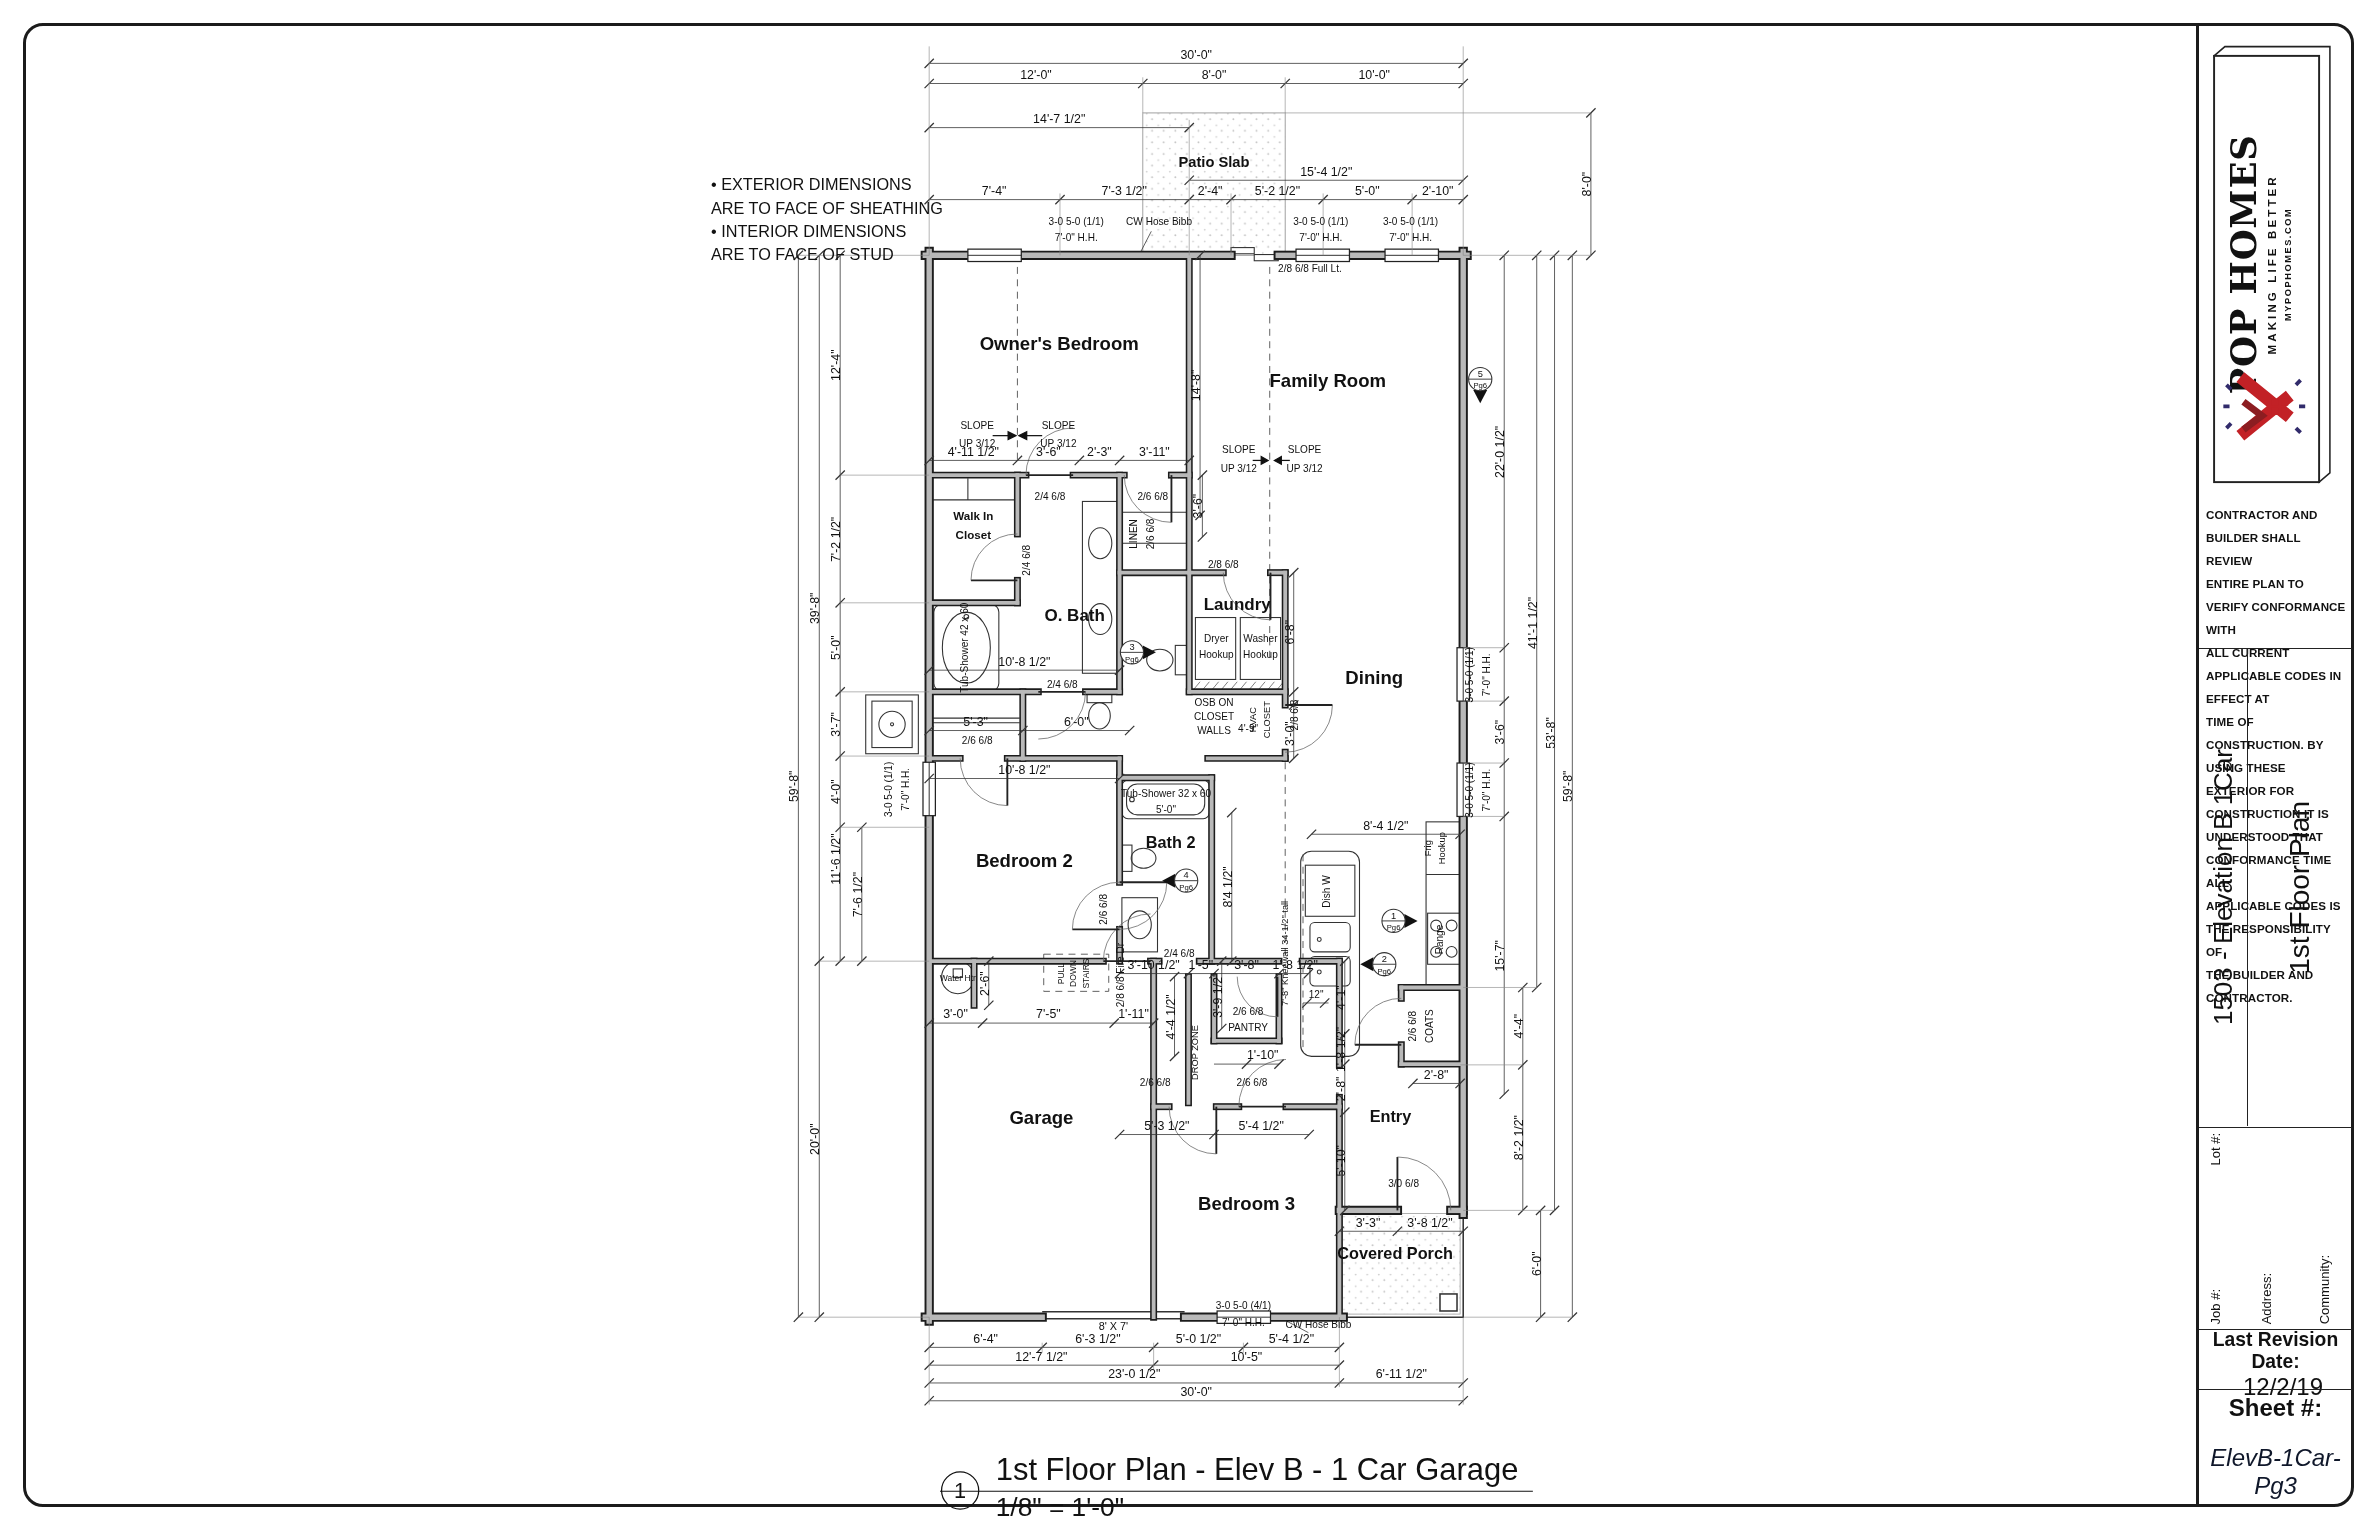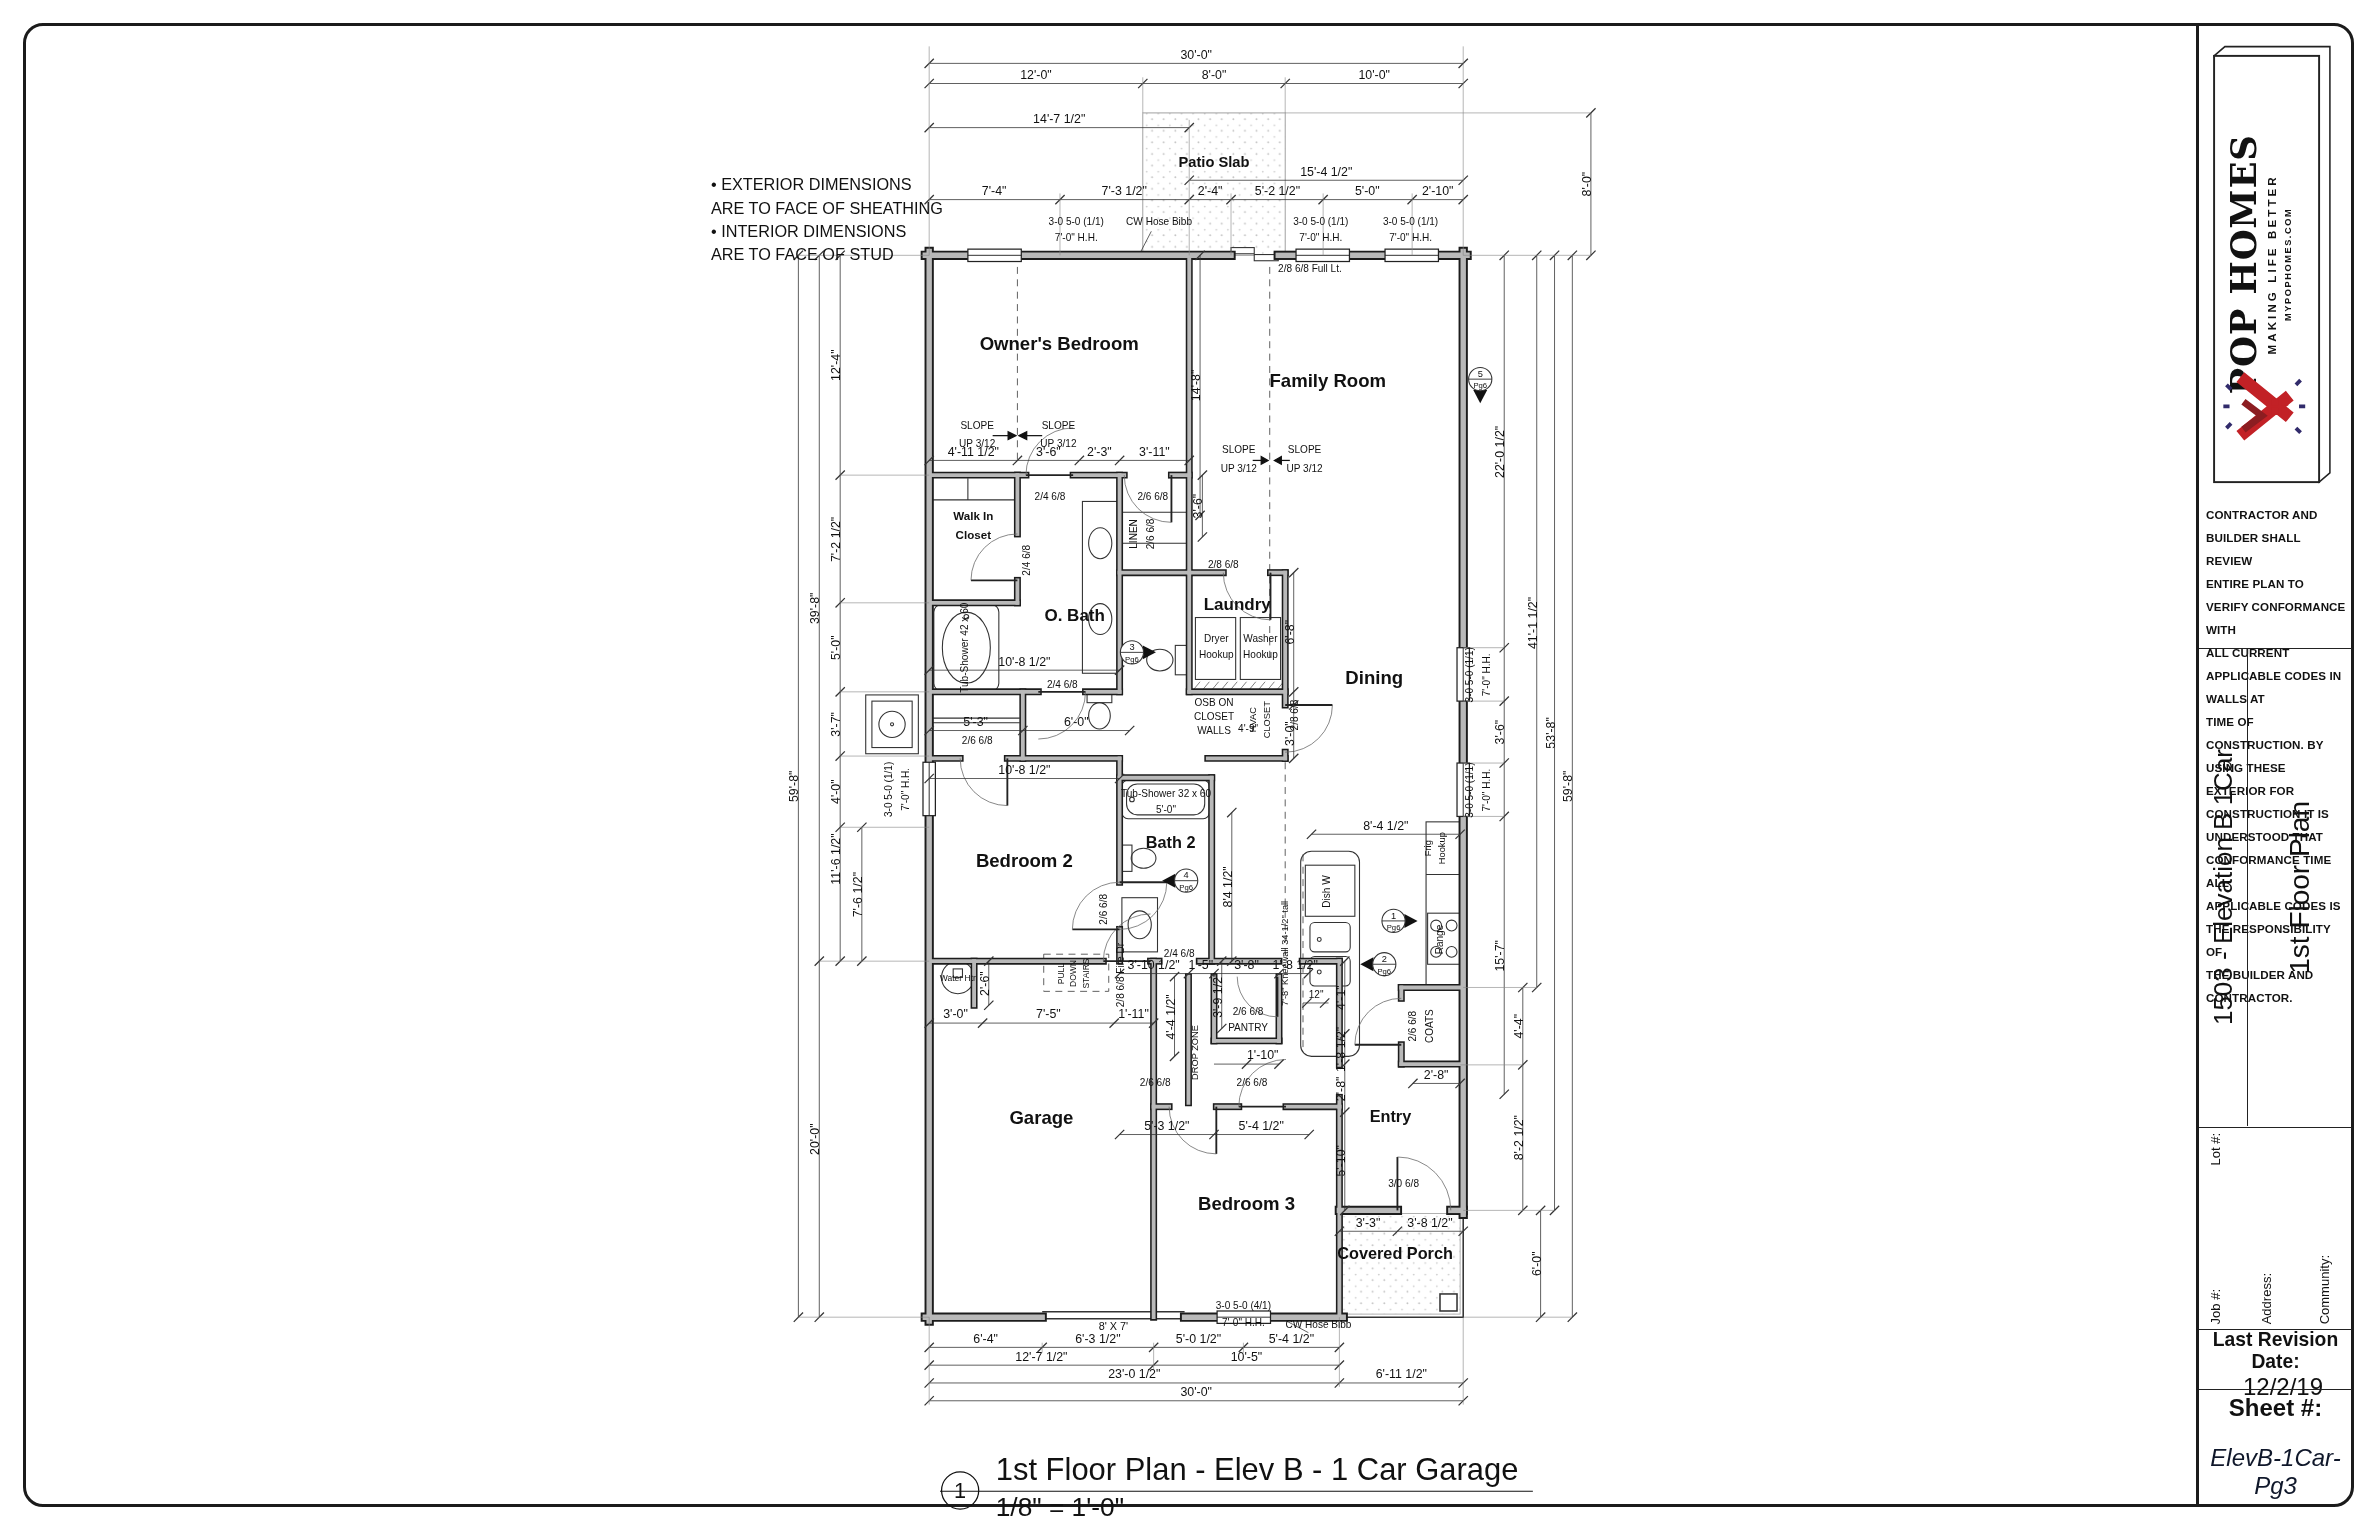--- a/index.html
+++ b/index.html
@@ -730,21 +730,21 @@
           <g stroke="#312b6b" stroke-width="5">
             <path d="M-52 -28 L-46 -22 M-56 0 L-48 0 M-52 28 L-46 22 M44 -34 L38 -28 M50 0 L42 0 M44 34 L38 28"></path>
           </g>
         </g>
       </svg>
     </div>
 
     <div class="disclaimer">
       <div>CONTRACTOR AND BUILDER SHALL REVIEW</div>
       <div>ENTIRE PLAN TO VERIFY CONFORMANCE WITH</div>
-      <div>ALL CURRENT APPLICABLE CODES IN WALLS AT</div>
+      <div>ALL CURRENT APPLICABLE CODES IN EFFECT AT</div>
       <div>TIME OF CONSTRUCTION.  BY USING THESE</div>
       <div>EXTERIOR FOR CONSTRUCTION IT IS</div>
       <div>UNDERSTOOD THAT CONFORMANCE TIME ALL</div>
       <div>APPLICABLE CODES IS THE RESPONSIBILITY OF</div>
       <div>THE BUILDER AND CONTRACTOR.</div>
     </div>
 
     <div class="cellline" style="top:625px;"></div>
     <div class="elev-cell">
       <div class="elev-left">

